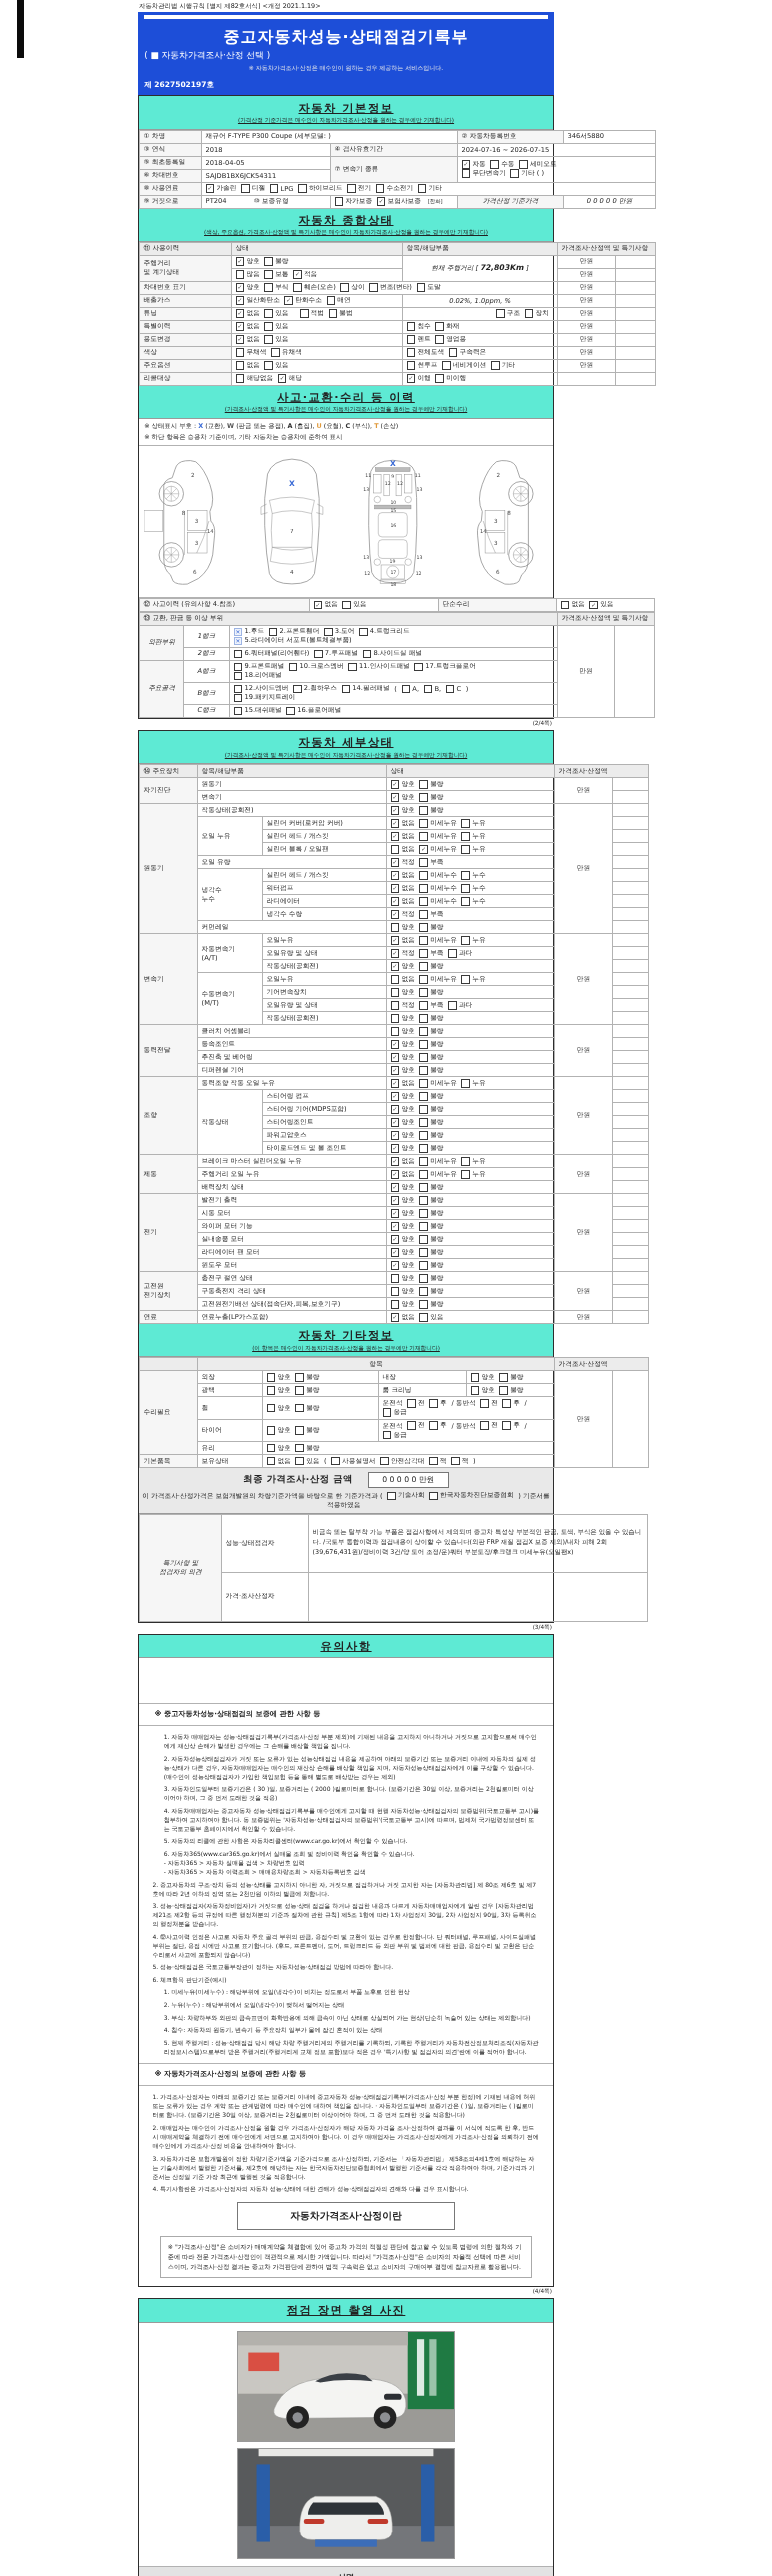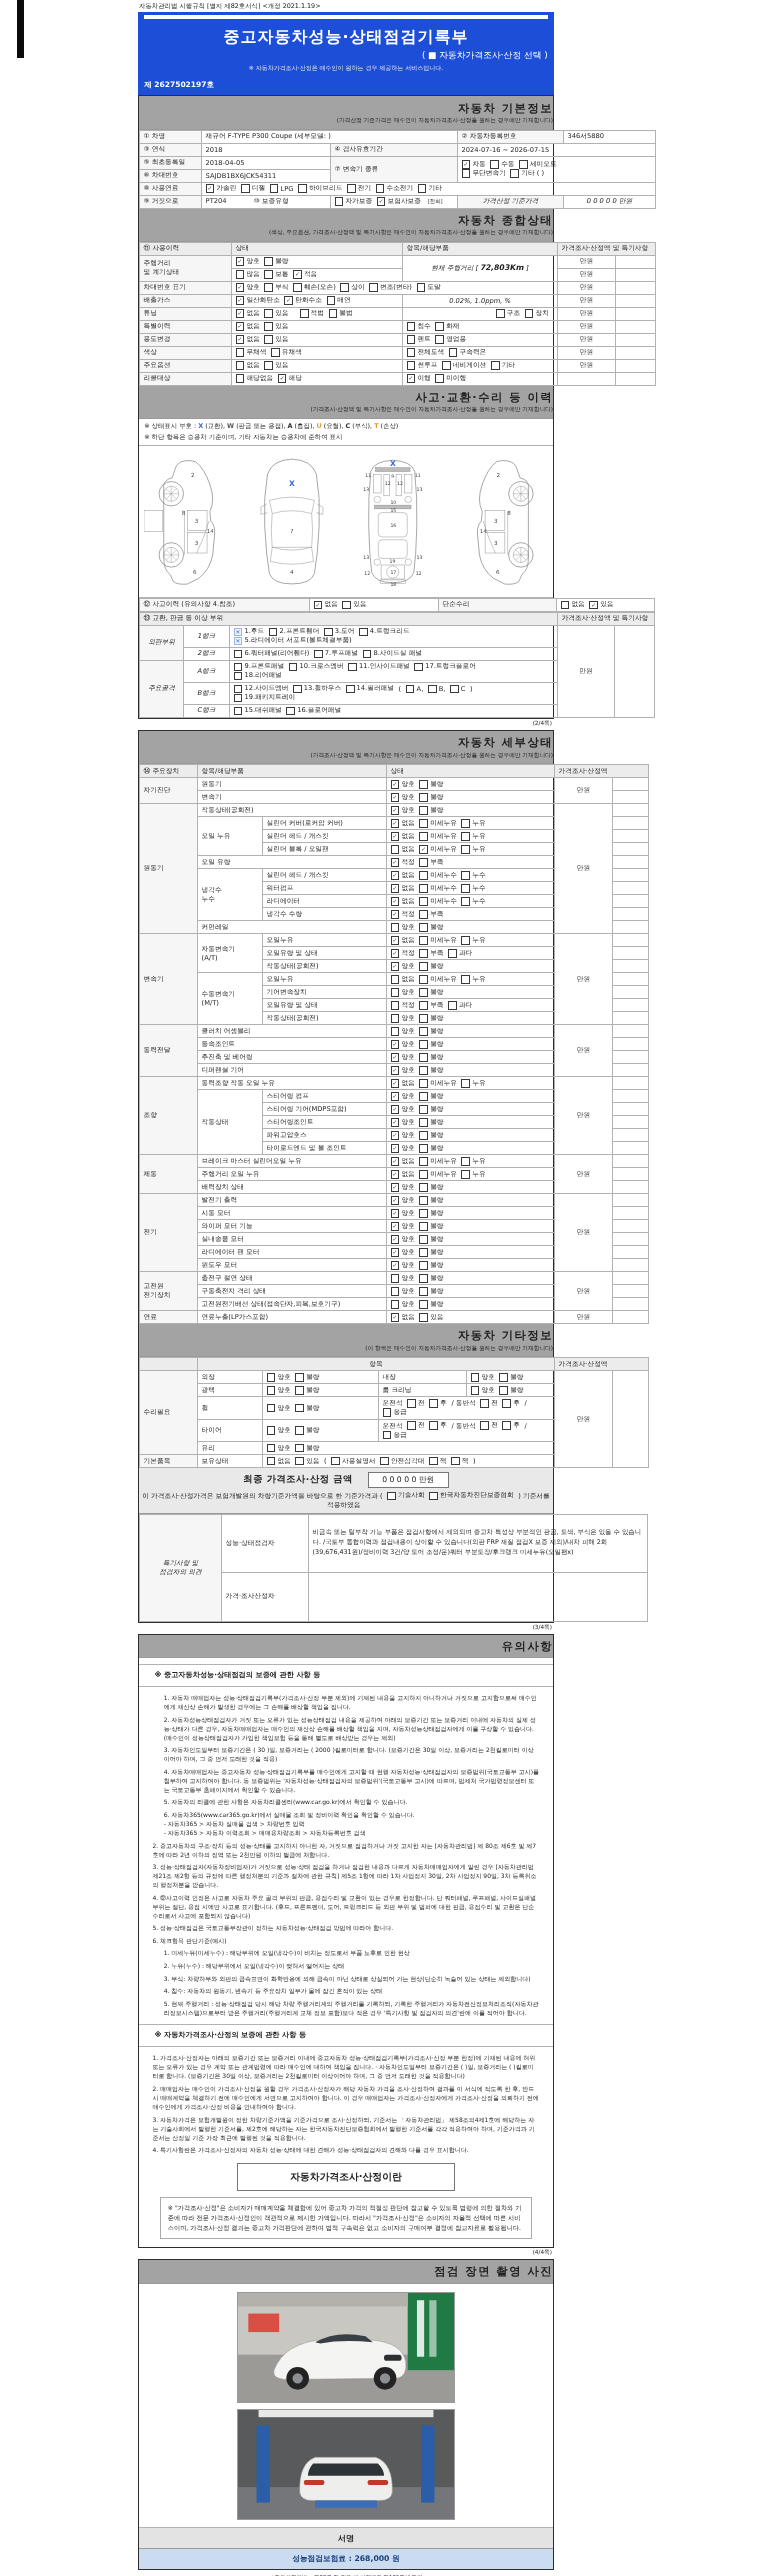--- a/index.html
+++ b/index.html
@@ -5,26 +5,26 @@
   html,body{margin:0;padding:0;background:#fff;}
   body{font-family:"DejaVu Sans","Liberation Sans",sans-serif;color:#222;}
   .sheet{position:relative;width:773px;height:2576px;background:#fff;overflow:hidden;}
   .left-strip{position:absolute;left:17px;top:0;width:6.7px;height:58px;background:#0b0b0b;}
   .col{position:absolute;left:138px;top:1px;width:416px;}
   .toplabel{font-size:6.4px;color:#111;margin:0.5px 0 1.5px 1px;}
   
   .dhead{background:#1d4ed8;color:#fff;padding:2.1px 6.2px 3.1px;}
   .dhead .wbar{height:3.6px;background:#fff;margin:1px 0 8.2px;}
   .dhead h1{margin:1px 0 2.1px;text-align:center;font-size:16px;font-weight:bold;letter-spacing:1px;}
-  .dhead .opt{text-align:right;font-size:8.8px;margin:1px 0 2.1px;}
+  .dhead .opt{text-align:left;font-size:8.8px;margin:1px 0 2.1px;}
   .dhead .note{text-align:center;font-size:6px;color:#e9e9e9;margin:0 0 7.2px;}
   .dhead .docno{font-size:7.5px;font-weight:bold;margin:3.1px 0 2.1px;}
   
   .box{border:1.5px solid #2d2d2d;background:#fff;}
-  .sechead{background:#a3a3a3;border-bottom:0.5px solid #9a9a9a;text-align:right;padding:4.1px 0 3.6px;}
+  .sechead{background:#5eead4;border-bottom:0.5px solid #9a9a9a;text-align:center;padding:4.1px 0 3.6px;text-decoration:underline;}
   .sechead .t{font-size:11.3px;font-weight:bold;letter-spacing:1.5px;}
   .sechead .s{font-size:5.7px;margin-top:1.5px;color:#222;}
   .marker{text-align:right;font-size:5.7px;color:#222;margin:1px 2.1px 2.1px 0;}
   
   table{border-collapse:collapse;width:100%;table-layout:fixed;}
   td,th{border:0.5px solid #b2b2b2;font-size:6.7px;padding:1.5px 3.6px;vertical-align:middle;text-align:left;font-weight:normal;}
   th{background:#ececec;}
   td.lbl{background:#f6f6f6;}
   td.won{text-align:center;color:#333;}
   td.ctr{text-align:center;font-style:italic;}
@@ -34,21 +34,21 @@
   .ck{display:inline-flex;align-items:center;margin-right:4.6px;white-space:nowrap;vertical-align:middle;}
   .cb{display:inline-block;width:6.7px;height:6.7px;border:1px solid #3a3a3a;margin-right:2.1px;font-size:5.7px;line-height:6.7px;text-align:center;font-weight:bold;color:#111;background:#fff;flex:none;}
   .cb.on{color:#111;}
   .cb.xk{color:#3b6bd6;border-color:#9db4e4;background:#eef3fc;}
   .ct{font-size:6.7px;}
   .plain{margin-right:4.6px;font-size:6.7px;}
   
   .diag{display:flex;justify-content:space-around;align-items:center;padding:3.1px 5.2px;border-bottom:0.5px solid #b2b2b2;background:#fff;}
   .diag svg{display:block;}
   
-  .ntc{padding:5.2px 13.4px 8.2px;font-size:6px;line-height:1.5;}
+  .ntc{padding:5.2px 13.4px 8.2px;font-size:6px;line-height:1.5;margin-top:39px;}
   .ntc-sub{border:0.5px solid #b2b2b2;border-left:none;border-right:none;padding:5.2px 3.1px;font-size:7.2px;font-weight:bold;margin:0 -13.4px 6.2px;padding-left:15.5px;}
   .ntc-sub2{font-size:7.2px;font-weight:bold;border-top:0.5px solid #b2b2b2;border-bottom:0.5px solid #b2b2b2;margin:7.2px -13.4px 6.2px;padding:5.2px 15.5px;}
   .li-item{margin:3.6px 0;white-space:pre-line;}
   .li-deep{margin:3.6px 0 3.6px 11.3px;white-space:pre-line;}
   .ntc-box{border:0.5px solid #777;width:216px;margin:9.3px auto 6.2px;text-align:center;font-size:9.8px;font-weight:bold;padding:5.2px 0;}
   .ntc-boxtext{border:0.5px solid #aaa;margin:0 7.2px;padding:5.2px 7.2px;font-size:6.2px;line-height:1.6;}
   
   .photo-wrap{display:flex;flex-direction:column;align-items:center;padding:5.2px 0 4.1px;border-bottom:0.5px solid #b2b2b2;}
   .photo{margin:3.1px 0;border:0.5px solid #999;}
   .signbar{background:#e3e3e3;border-bottom:0.5px solid #9a9a9a;text-align:center;font-size:8.2px;font-weight:bold;padding:4.1px 0;}
@@ -602,21 +602,21 @@
           </td>
         </tr>
         <tr>
           <td class="ctr">B랭크</td>
           <td>
             <div><span class="ck">
                     <span class="cb"></span>
                     <span class="ct">12.사이드멤버</span>
                   </span><span class="ck">
                     <span class="cb"></span>
-                    <span class="ct">13.휠하우스</span>
+                    <span class="ct">2.휠하우스</span>
                   </span><span class="ck">
                     <span class="cb"></span>
                     <span class="ct">14.필러패널</span>
                   </span><span class="plain">(</span><span class="ck">
                     <span class="cb"></span>
                     <span class="ct">A,</span>
                   </span><span class="ck">
                     <span class="cb"></span>
                     <span class="ct">B,</span>
                   </span><span class="ck">

